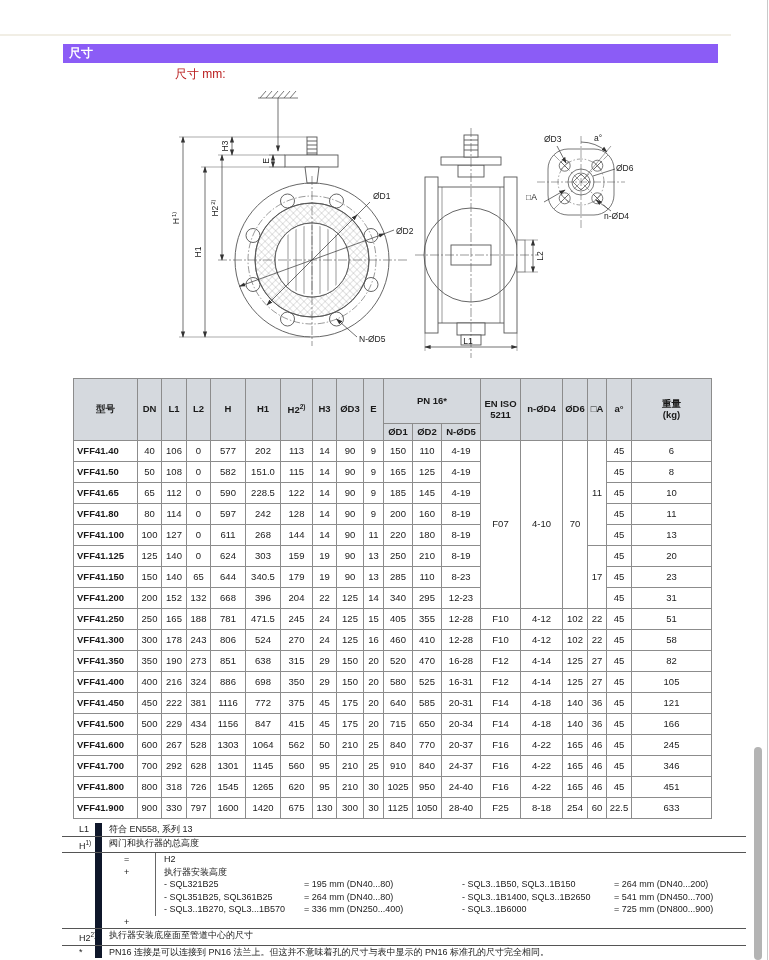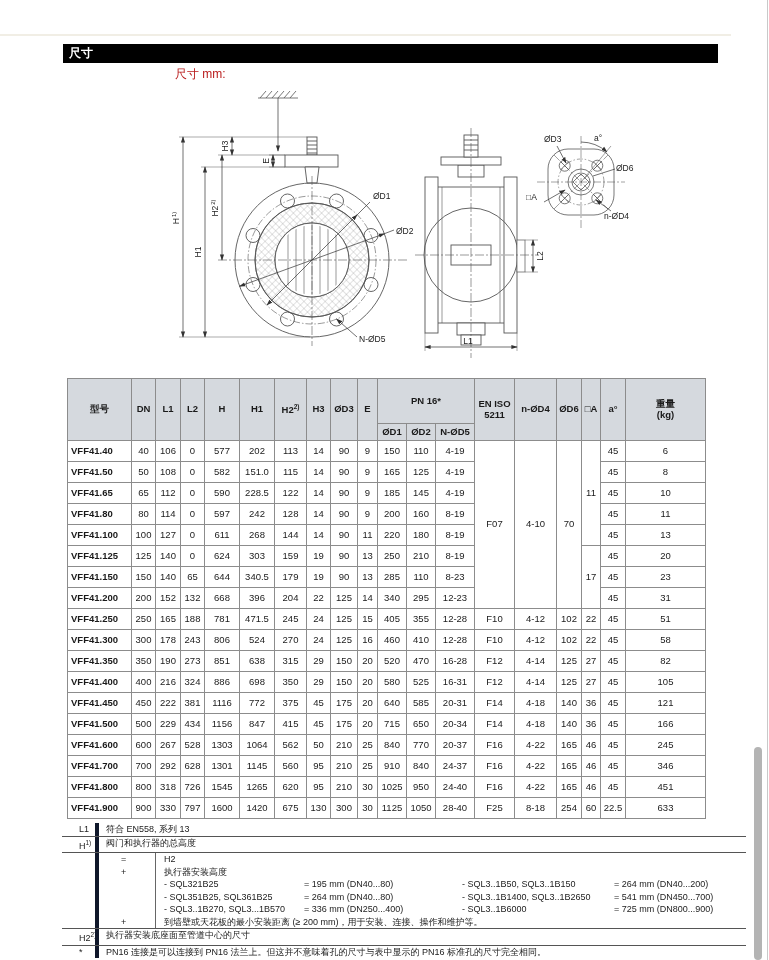--- a/index.html
+++ b/index.html
@@ -1,39 +1,39 @@
 <!DOCTYPE html>
 <html><head>
 <meta charset="utf-8">
 <style>
   html,body{margin:0;padding:0;}
   body{width:769px;height:960px;position:relative;background:#ffffff;overflow:hidden;
        font-family:"Liberation Sans","DejaVu Sans",sans-serif;color:#1a1a1a;}
   .top-strip{position:absolute;left:0;top:34px;width:731px;height:2px;background:#f1eee5;}
   .page-edge{position:absolute;left:767px;top:0;width:1px;height:960px;background:#c9c9c9;}
   .scroll-thumb{position:absolute;left:754px;top:747px;width:8px;height:213px;background:#b4b4b4;border-radius:4px;}
-  .title-bar{position:absolute;left:63px;top:44px;width:655px;height:19px;background:#000000;color:#ffffff;
+  .title-bar{position:absolute;left:63px;top:44px;width:655px;height:19px;background:#8b5cf6;color:#ffffff;
              font-size:12px;font-weight:bold;line-height:19px;padding-left:6px;box-sizing:border-box;}
   .units{position:absolute;left:175px;top:66px;font-size:12px;color:#b91c1c;}
   .fig-wrap{position:absolute;left:60px;top:78px;width:660px;height:296px;}
   svg text{font-family:"Liberation Sans","DejaVu Sans",sans-serif;font-size:8.5px;fill:#222;}
 
-  .tbl-wrap{position:absolute;left:67px;top:378px;}
+  .tbl-wrap{position:absolute;left:73px;top:378px;}
   table{border-collapse:collapse;table-layout:fixed;font-size:9.5px;}
   th,td{border:1px solid #8c8c8c;text-align:center;padding:0 1px;line-height:1.15;overflow:hidden;}
   thead th{background:#d5d9de;font-weight:bold;height:auto;}
   thead tr:first-child th{height:44px;}
   thead tr.sub th{height:16px;font-weight:bold;}
   tbody td{height:20px;background:#fff;}
   td.model{font-weight:bold;text-align:left;padding-left:3px;}
   sup{font-size:6.5px;}
 
   #footnotes{position:absolute;left:62px;top:823px;width:684px;font-size:9px;color:#222;}
   .fn-row{display:flex;min-height:12.5px;line-height:12.5px;}
-  .fn-row > :nth-child(2){border-left:4px solid #0f172a;}
+  .fn-row > :nth-child(2){border-left:7px solid #0f172a;}
   .fn-sym{width:33px;padding-left:17px;box-sizing:border-box;flex:none;}
   .fn-content{flex:1;padding-left:7px;}
   .fn-sym2{width:60px;flex:none;padding-left:22px;box-sizing:border-box;}
   .fn-content2{flex:1;border-left:1px solid #666;}
   .fn-content2.plain{padding-left:8px;}
   .sqlgrid{display:flex;justify-content:center;}
   .fn-sqlcol{box-sizing:border-box;padding-left:8px;}
   .fn-sqlcol.c0{width:140px;}
   .fn-sqlcol.c1{width:158px;}
   .fn-sqlcol.c2{width:152px;}
@@ -682,21 +682,20 @@
       <div class="fn-content2 sqlgrid">
         <div class="fn-sqlcol c0">- SQL3..1B270, SQL3...1B570</div>
         <div class="fn-sqlcol c1">= 336 mm (DN250...400)</div>
         <div class="fn-sqlcol c2">- SQL3..1B6000</div>
         <div class="fn-sqlcol c3">= 725 mm (DN800...900)</div>
       </div>
     </div>
     <div class="fn-row rule">
       <div class="fn-sym"></div>
       <div class="fn-sym2">+</div>
-      <div class="fn-content2 plain">到墙壁或天花板的最小安装距离 (≥ 200 mm)，用于安装、连接、操作和维护等。</div>
     </div>
     <div class="fn-row rule">
       <div class="fn-sym">H2<sup>2)</sup></div>
       <div class="fn-content">执行器安装底座面至管道中心的尺寸</div>
     </div>
     <div class="fn-row">
       <div class="fn-sym">*</div>
       <div class="fn-content">PN16 连接是可以连接到 PN16 法兰上。但这并不意味着孔的尺寸与表中显示的 PN16 标准孔的尺寸完全相同。</div>
     </div>
   </div>

